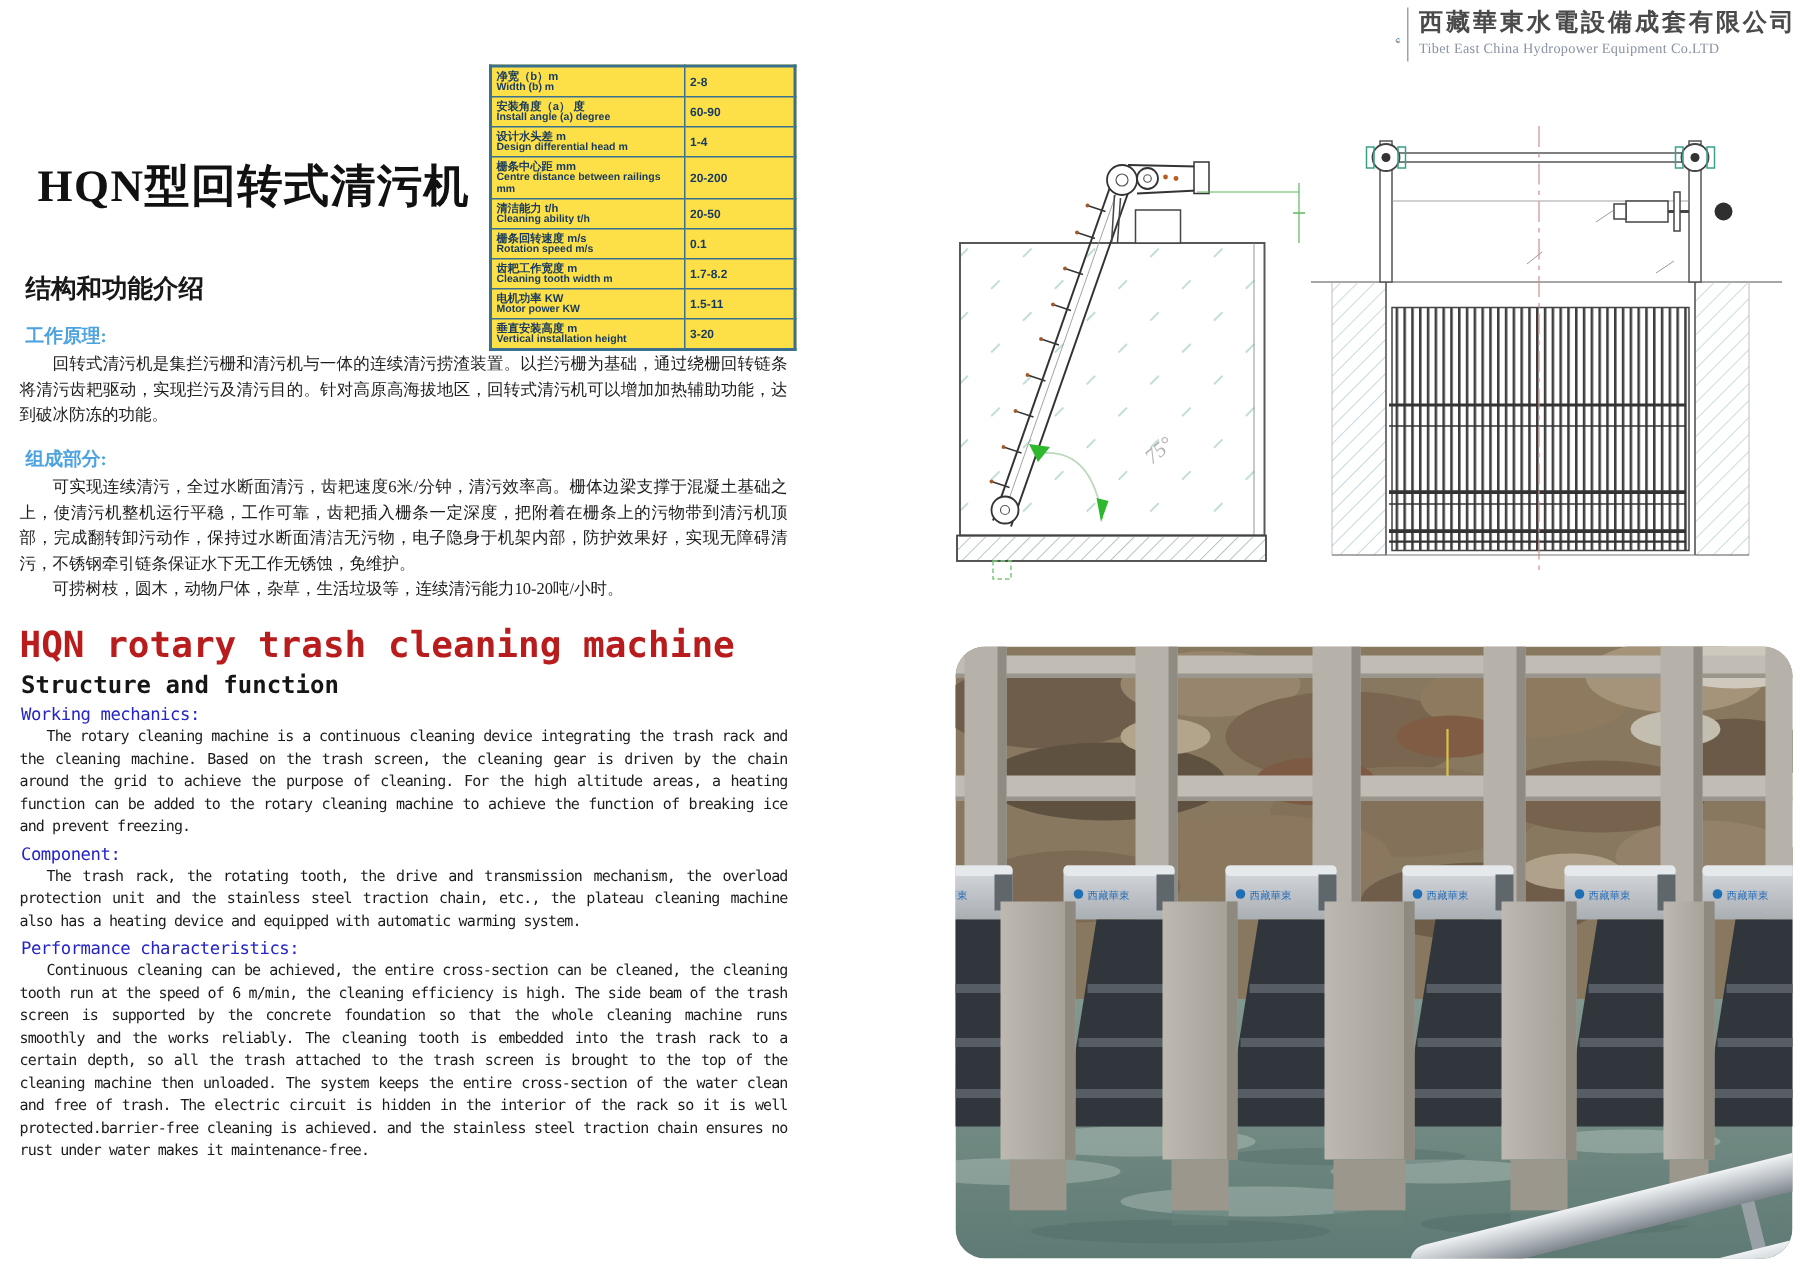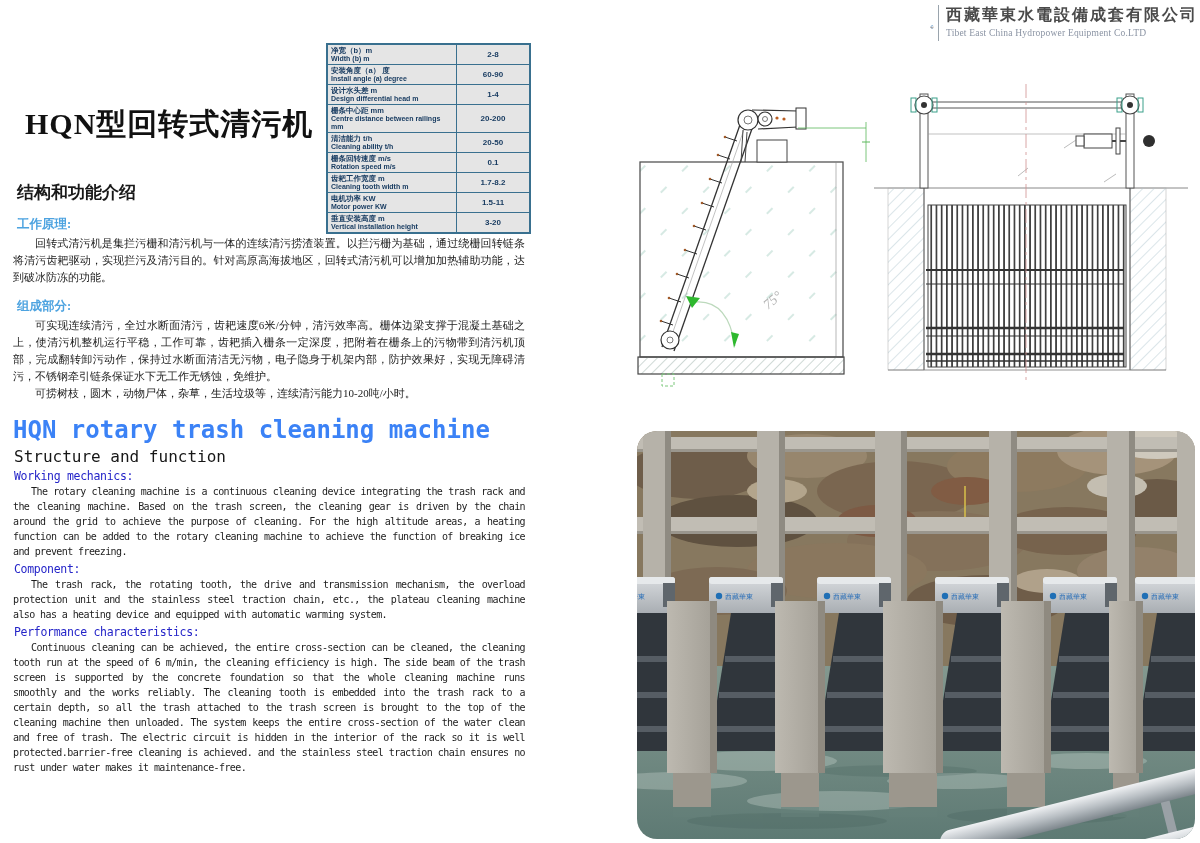--- a/index.html
+++ b/index.html
@@ -9,40 +9,40 @@
   
   .header{position:absolute;left:930px;top:5px;width:268px;height:48px;display:flex;align-items:flex-start;}
   .header .divider{width:1px;height:36px;background:#9aa4ad;margin:0 8px 0 4px;}
   .co-cn{font-family:"Liberation Serif","DejaVu Serif",serif;font-weight:bold;font-size:16px;
          letter-spacing:2px;color:#4a4a4a;white-space:nowrap;}
   .co-en{font-family:"Liberation Serif","DejaVu Serif",serif;font-size:9.5px;color:#8a93a3;
          letter-spacing:.2px;white-space:nowrap;margin-top:2px;}
 
   
   .specs{position:absolute;left:326px;top:43px;width:194px;border-collapse:collapse;
-         background:#e5e5e5;border:2px solid #39708f;table-layout:fixed;}
+         background:#fde047;border:2px solid #39708f;table-layout:fixed;}
   .specs td{border:1px solid #39708f;padding:1px 3px;vertical-align:middle;}
   .specs .lbl{width:122px;}
   .specs .cnl{font-size:7.5px;font-weight:bold;color:#15395f;line-height:1.2;}
   .specs .enl{font-size:7px;font-weight:bold;color:#15395f;line-height:1.15;}
-  .specs .val{width:66px;text-align:center;font-size:8px;font-weight:bold;color:#15395f;}
+  .specs .val{width:66px;text-align:left;font-size:8px;font-weight:bold;color:#15395f;}
 
   
   .leftcol{position:absolute;left:13px;top:92px;width:512px;}
   .title-cn{font-family:"Liberation Serif","DejaVu Serif",serif;font-size:30px;font-weight:700;
             letter-spacing:1px;color:#111;margin:12px;}
   .h2-cn{font-family:"Liberation Serif","DejaVu Serif",serif;font-size:17px;font-weight:700;
          color:#181818;margin:36px 0 0 4px;}
   .cn-head{font-family:"Liberation Serif","DejaVu Serif",serif;font-size:12.5px;font-weight:bold;
            color:#4da3e0;margin:12px 0 2px 4px;}
   .cn-body{font-family:"Liberation Serif","DejaVu Serif",serif;font-size:11px;line-height:17px;
            color:#1c1c1c;text-align:justify;text-indent:2em;margin:0;}
   .title-en{font-family:"DejaVu Sans Mono","Liberation Mono",monospace;font-size:24px;font-weight:600;
-            color:#3b82f6;margin:14px 0 0 0;letter-spacing:0;}
-  .sub-en{font-family:"DejaVu Sans Mono","Liberation Mono",monospace;font-size:16px;font-weight:400;
+            color:#b91c1c;margin:14px 0 0 0;letter-spacing:0;}
+  .sub-en{font-family:"DejaVu Sans Mono","Liberation Mono",monospace;font-size:16px;font-weight:700;
           color:#161616;margin:3px 0 0 1px;}
   .en-head{font-family:"DejaVu Sans Mono","Liberation Mono",monospace;font-size:11.5px;color:#2424c8;
            margin:3px 0 1px 1px;letter-spacing:-0.3px;}
   .en-body{font-family:"DejaVu Sans Mono","Liberation Mono",monospace;font-size:10px;line-height:15px;
            letter-spacing:-0.6px;color:#1c1c1c;text-align:justify;text-indent:3ch;margin:0 0 2px 0;}
 
   
   .draw1{position:absolute;left:600px;top:78px;}
   .draw2{position:absolute;left:868px;top:78px;}
   .photo{position:absolute;left:637px;top:431px;}

